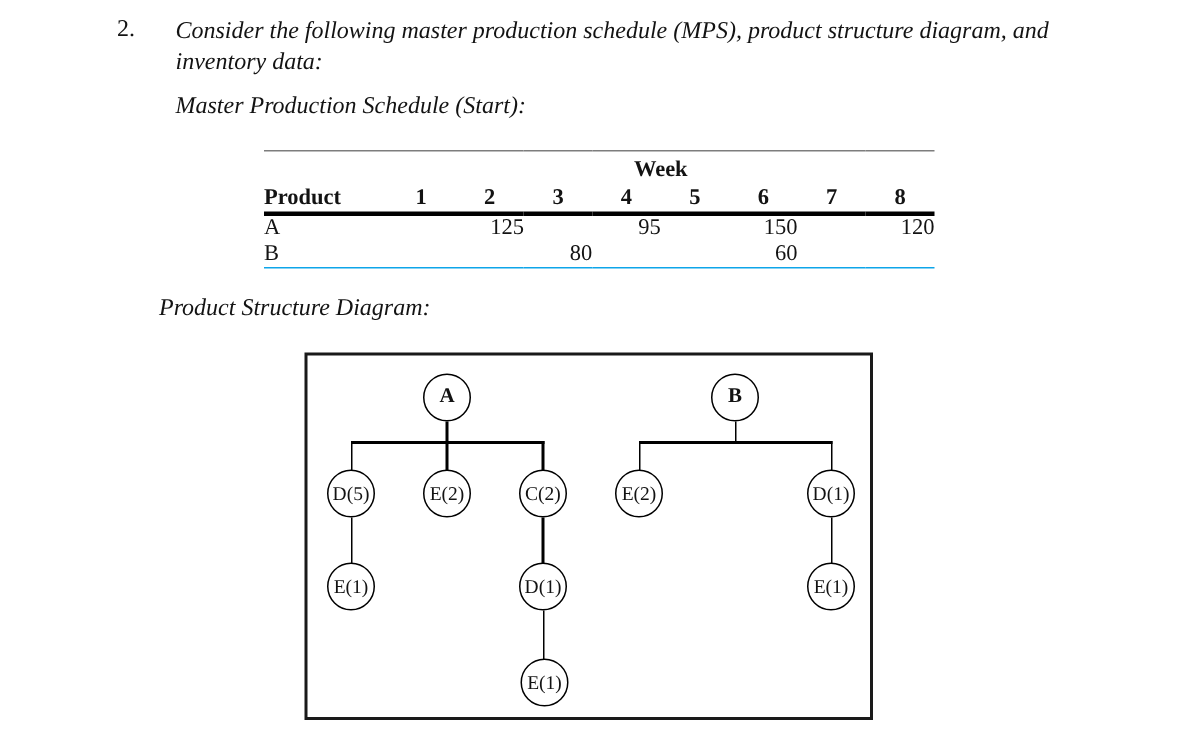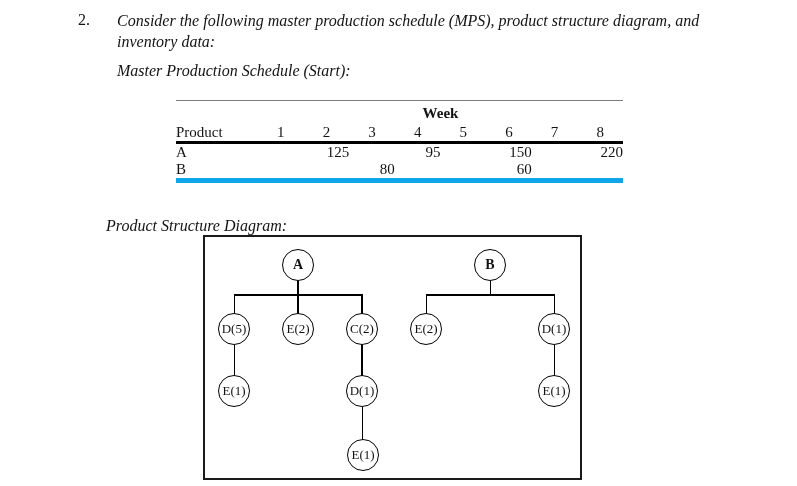--- a/index.html
+++ b/index.html
@@ -22,40 +22,40 @@
   #problem-statement {
     left: 117px; top: 10px; width: 630px;
     font-size: 16px; line-height: 21px; font-style: italic;
   }
   #mps-caption {
     left: 117px; top: 62px;
     font-size: 16px; font-style: italic;
   }
   #diagram-caption {
     left: 106px; top: 197px;
-    font-size: 16px; font-style: italic; margin-top: 20px;
+    font-size: 16px; font-style: italic;
   }
 
   
   #mps-table {
     position: absolute;
     left: 176px; top: 100px; width: 447px;
     border-collapse: collapse;
     font-size: 15px;
     border-top: 1px solid #7d7d7d;
-    border-bottom: 5px solid #0ea5e9;
+    border-bottom: 1px solid #0ea5e9;
   }
   #mps-table td, #mps-table th { padding: 0; white-space: nowrap; }
   #mps-table .week-row td {
     height: 21px; vertical-align: bottom; padding-bottom: 2px;
     font-weight: bold; text-align: center;
   }
   #mps-table .head-row th {
     height: 17px; vertical-align: bottom; padding-bottom: 0;
-    font-weight: normal; text-align: center;
+    font-weight: bold; text-align: center;
     border-bottom: 3px solid #000000;
   }
   #mps-table .head-row th.prod-col { text-align: left; }
   #mps-table tbody td {
     height: 17px; vertical-align: middle; text-align: right;
   }
   #mps-table tbody td.prod-col { text-align: left; }
 
   
   #diagram-box {
@@ -119,21 +119,21 @@
     <tbody>
       <tr>
         <td class="prod-col">A</td>
         <td></td>
         <td>125</td>
         <td></td>
         <td>95</td>
         <td></td>
         <td>150</td>
         <td></td>
-        <td>220</td>
+        <td>120</td>
       </tr>
       <tr>
         <td class="prod-col">B</td>
         <td></td>
         <td></td>
         <td>80</td>
         <td></td>
         <td></td>
         <td>60</td>
         <td></td>

